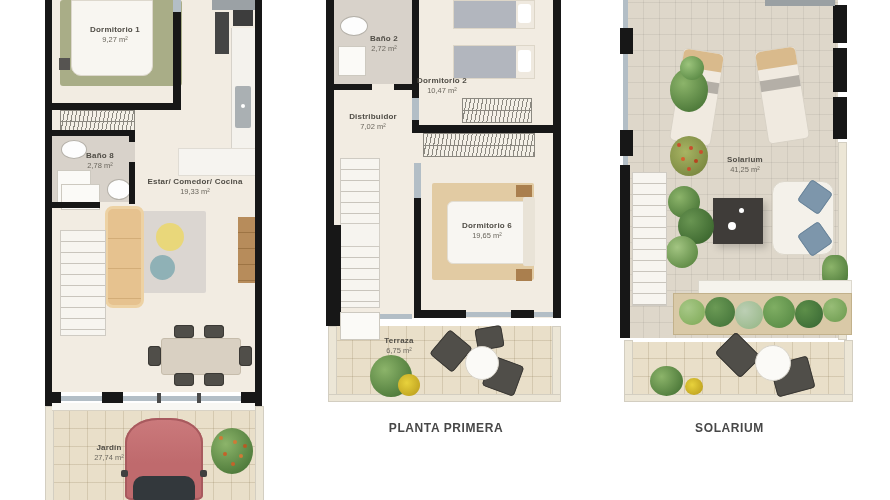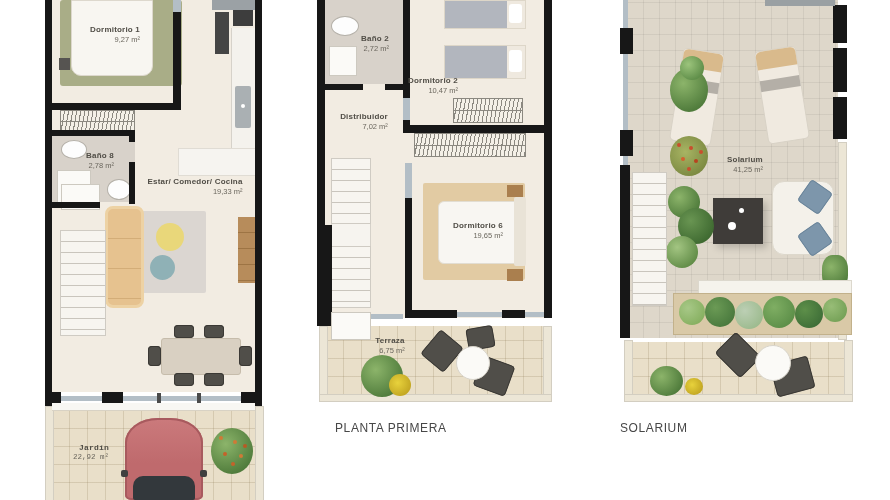--- a/index.html
+++ b/index.html
@@ -20,24 +20,24 @@
     background-image:linear-gradient(#8b8880,#8b8880),
                      repeating-linear-gradient(100deg,transparent 0 3px,#8b8880 3px 4px);
     background-size:100% 1px,100% 100%;background-position:center,0 0;background-repeat:no-repeat,repeat;}
   .stairs{position:absolute;background:repeating-linear-gradient(180deg,#f7f5f0 0 10px,#c9c5bd 10px 11px);
     border:1px solid #cfcbc3;}
   .chair{position:absolute;background:#504e49;border-radius:4px;box-shadow:inset 0 0 0 1px #3b3935;}
   .plant{position:absolute;border-radius:50%;background:radial-gradient(circle at 35% 35%,#8cb46a,#507c3c 75%);}
   .wc{position:absolute;background:#fdfdfd;border:1px solid #b4b0a8;border-radius:50%;}
   .boxwhite{position:absolute;background:#fbfaf7;border:1px solid #cdc9c0;}
   .parapet{position:absolute;background:#ece6d6;border:1px solid #d3cec1;}
-  .room-label{position:absolute;transform:translateX(-50%);text-align:right;color:#504d46;white-space:nowrap;z-index:30;}
+  .room-label{position:absolute;transform:translateX(-50%);text-align:center;color:#504d46;white-space:nowrap;z-index:30;}
   .room-label .nm{font-size:8px;font-weight:700;letter-spacing:.2px;}
   .room-label .ar{font-size:7.5px;font-weight:400;color:#6b675e;margin-top:1px;}
-  .caption{position:absolute;text-align:left;color:#474747;font-size:12px;letter-spacing:.6px;line-height:1.3;}
+  .caption{position:absolute;text-align:center;color:#474747;font-size:12px;letter-spacing:.6px;line-height:1.3;font-weight:bold;}
   .caption .sub{color:#8b8b8b;font-size:11.5px;letter-spacing:.6px;}
   .lounger{position:absolute;background:#f0eae0;border:1px solid #d8d2c6;border-radius:5px;}
   .lounger .head{position:absolute;left:0;top:0;width:100%;height:20%;background:#d9ba8c;border-radius:5px 5px 0 0;}
   .lounger .band{position:absolute;left:0;top:32%;width:100%;height:12%;background:#b4afa7;}
   .cushion{position:absolute;background:#7d96ab;border-radius:4px;box-shadow:inset 0 0 0 1px #6a8499;}
   .dot{position:absolute;border-radius:50%;background:#ffffff;}
 </style>
 </head>
 <body>
 
@@ -117,28 +117,28 @@
       <div class="parapet" style="left:0;top:0;width:7px;height:94px;"></div>
       <div class="parapet" style="left:210px;top:0;width:7px;height:94px;"></div>
       <div class="abs" style="left:80px;top:12px;width:78px;height:82px;background:linear-gradient(180deg,#cb7a7c,#bf6a6d 55%);border-radius:42% 42% 8% 8% / 30% 30% 6% 6%;box-shadow:inset 0 0 0 2px #a85a5e;">
         <div class="abs" style="left:8px;top:58px;width:62px;height:24px;background:#33383c;border-radius:10px 10px 2px 2px;"></div>
         <div class="abs" style="left:-4px;top:52px;width:7px;height:7px;background:#404040;border-radius:2px;"></div>
         <div class="abs" style="left:75px;top:52px;width:7px;height:7px;background:#404040;border-radius:2px;"></div>
       </div>
       <div class="plant" style="left:166px;top:22px;width:42px;height:46px;">
         <div class="abs" style="left:8px;top:8px;width:4px;height:4px;border-radius:50%;background:#cf7a36;box-shadow:14px 4px 0 #cf7a36,4px 16px 0 #c4632a,20px 18px 0 #cf7a36,12px 26px 0 #c4632a,24px 8px 0 #b85a24;"></div>
       </div>
-      <div class="room-label" style="left:46px;top:37px;font-family:Liberation Mono, monospace;">
+      <div class="room-label" style="left:64px;top:37px;">
         <div class="nm">Jardín</div>
-        <div class="ar">22,92 m²</div>
-      </div>
-    </div>
-  </div>
-
-  <div class="abs" style="left:317px;top:0;width:235px;height:400px;">
+        <div class="ar">27,74 m²</div>
+      </div>
+    </div>
+  </div>
+
+  <div class="abs" style="left:326px;top:0;width:235px;height:400px;">
     <div class="floor" style="left:8px;top:0;width:219px;height:318px;"></div>
 
     <div class="bathfloor" style="left:8px;top:0;width:80px;height:84px;"></div>
     <div class="wc" style="left:14px;top:16px;width:26px;height:18px;"></div>
     <div class="boxwhite" style="left:12px;top:46px;width:26px;height:28px;"></div>
     <div class="room-label" style="left:58px;top:34px;">
       <div class="nm">Baño 2</div>
       <div class="ar">2,72 m²</div>
     </div>
 

